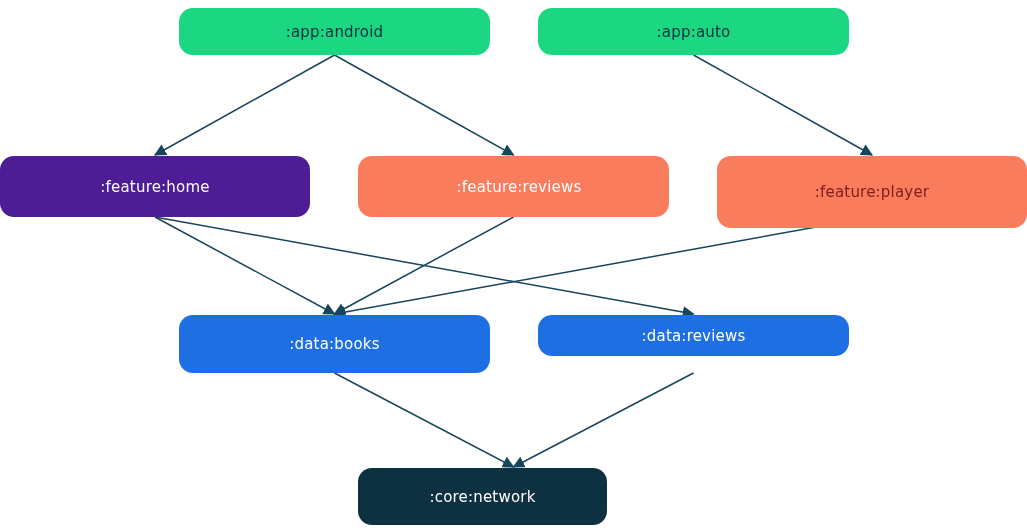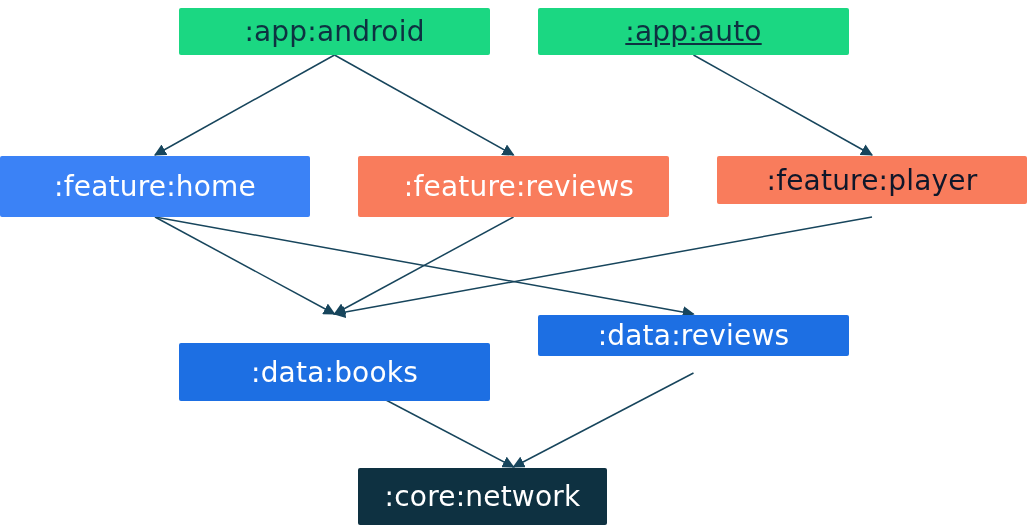--- a/index.html
+++ b/index.html
@@ -21,22 +21,22 @@
     top: 0;
     width: 1027px;
     height: 531px;
     pointer-events: none;
   }
   .node {
     position: absolute;
     display: flex;
     align-items: center;
     justify-content: center;
-    border-radius: 2px;
-    font-size: 28px;
+    border-radius: 14px;
+    font-size: 15px;
     font-weight: 400;
     letter-spacing: 0.2px;
     box-sizing: border-box;
     white-space: nowrap;
   }
 </style>
 </head>
 <body>
 
 <div class="canvas">
@@ -54,33 +54,33 @@
       <line x1="155" y1="217" x2="693.5" y2="314" stroke="#17455C" stroke-width="1.5" marker-end="url(#arrow)"></line>
       <line x1="513.5" y1="217" x2="334.5" y2="314" stroke="#17455C" stroke-width="1.5" marker-end="url(#arrow)"></line>
       <line x1="872" y1="217" x2="334.5" y2="314" stroke="#17455C" stroke-width="1.5" marker-end="url(#arrow)"></line>
       <line x1="334.5" y1="373" x2="513.5" y2="467" stroke="#17455C" stroke-width="1.5" marker-end="url(#arrow)"></line>
       <line x1="693.5" y1="373" x2="513.5" y2="467" stroke="#17455C" stroke-width="1.5" marker-end="url(#arrow)"></line>
     </svg>
 
   <div class="node" style="left: 179px; top: 8px; width: 311px; height: 47px; background: rgb(27, 215, 130); color: rgb(14, 49, 65);">
       <span>:app:android</span>
     </div>
-  <div class="node" style="left: 538px; top: 8px; width: 311px; height: 47px; background: rgb(27, 215, 130); color: rgb(14, 49, 65); text-decoration: underline;">
+  <div class="node" style="left: 538px; top: 8px; width: 311px; height: 47px; background: rgb(27, 215, 130); color: rgb(14, 49, 65);">
       <span>:app:auto</span>
     </div>
-  <div class="node" style="left: 0px; top: 156px; width: 310px; height: 61px; background: #3b82f6; color: rgb(255, 255, 255);">
+  <div class="node" style="left: 0px; top: 156px; width: 310px; height: 61px; background: #4c1d95; color: rgb(255, 255, 255);">
       <span>:feature:home</span>
     </div>
   <div class="node" style="left: 358px; top: 156px; width: 311px; height: 61px; background: rgb(249, 124, 92); color: rgb(255, 255, 255); padding-left: 11px;">
       <span>:feature:reviews</span>
     </div>
-  <div class="node" style="left: 717px; top: 156px; width: 310px; height: 48px; background: rgb(249, 124, 92); color: #0f172a;">
+  <div class="node" style="left: 717px; top: 156px; width: 310px; height: 72px; background: rgb(249, 124, 92); color: #7f1d1d;">
       <span>:feature:player</span>
     </div>
-  <div class="node" style="left: 179px; top: 315px; width: 311px; height: 58px; background: rgb(29, 111, 227); color: rgb(255, 255, 255); margin-top: 28px;">
+  <div class="node" style="left: 179px; top: 315px; width: 311px; height: 58px; background: rgb(29, 111, 227); color: rgb(255, 255, 255);">
       <span>:data:books</span>
     </div>
   <div class="node" style="left: 538px; top: 315px; width: 311px; height: 41px; background: rgb(29, 111, 227); color: rgb(255, 255, 255);">
       <span>:data:reviews</span>
     </div>
   <div class="node" style="left: 358px; top: 468px; width: 249px; height: 57px; background: rgb(14, 49, 65); color: rgb(255, 255, 255);">
       <span>:core:network</span>
     </div>
 
 </div>

